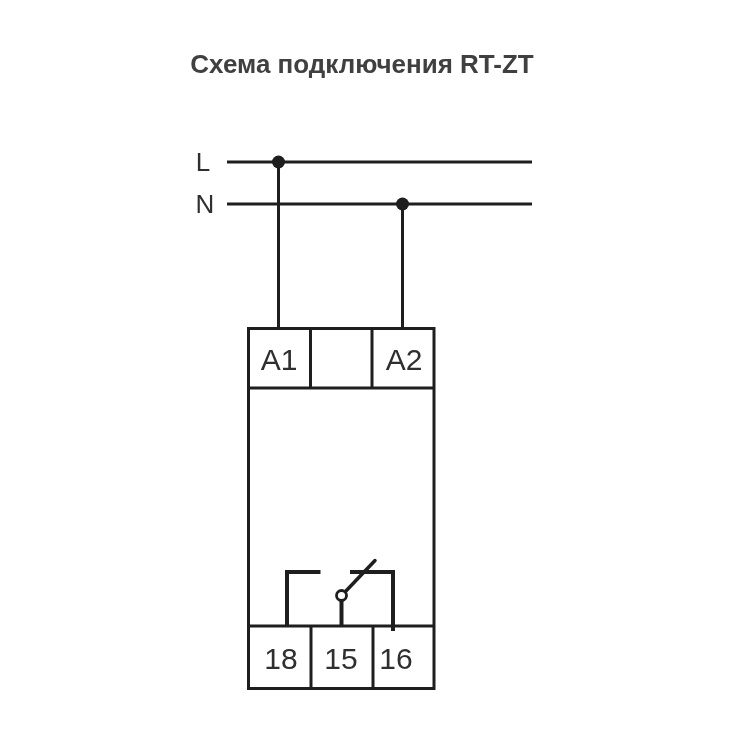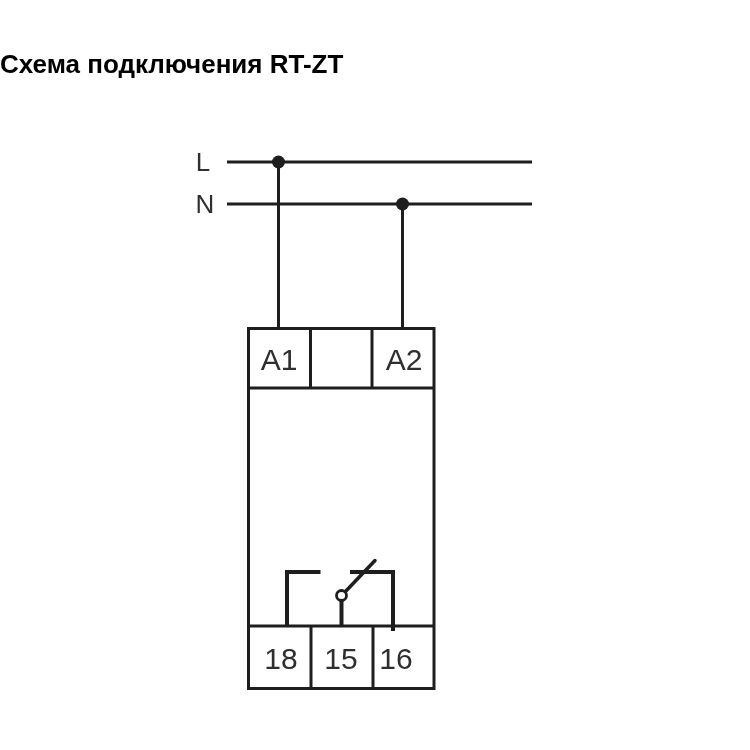--- a/index.html
+++ b/index.html
@@ -7,24 +7,25 @@
     width: 750px; height: 750px;
     background: #ffffff;
     font-family: "Liberation Sans", sans-serif;
     position: relative;
     overflow: hidden;
   }
   .page-title {
     position: absolute;
     top: 51px; left: 0;
     width: 724px;
+    text-align: center;
     font-size: 26px;
     line-height: 26px;
     font-weight: bold;
-    color: #000000;
+    color: #404040;
     white-space: nowrap;
   }
   svg.diagram { position: absolute; top: 0; left: 0; }
   .wire   { stroke: #1e1e1e; stroke-width: 3;   fill: none; }
   .outline{ stroke: #1e1e1e; stroke-width: 3;   fill: none; }
   .sw     { stroke: #1e1e1e; stroke-width: 4;   fill: none; }
   .sw-arm { stroke: #1e1e1e; stroke-width: 3.5; fill: none; stroke-linecap: round; }
   .dot    { fill: #1e1e1e; stroke: none; }
   .pivot  { fill: #ffffff; stroke: #1e1e1e; stroke-width: 2.8; }
   .lbl    { fill: #2f2f2f; font-size: 30px; text-anchor: middle;

